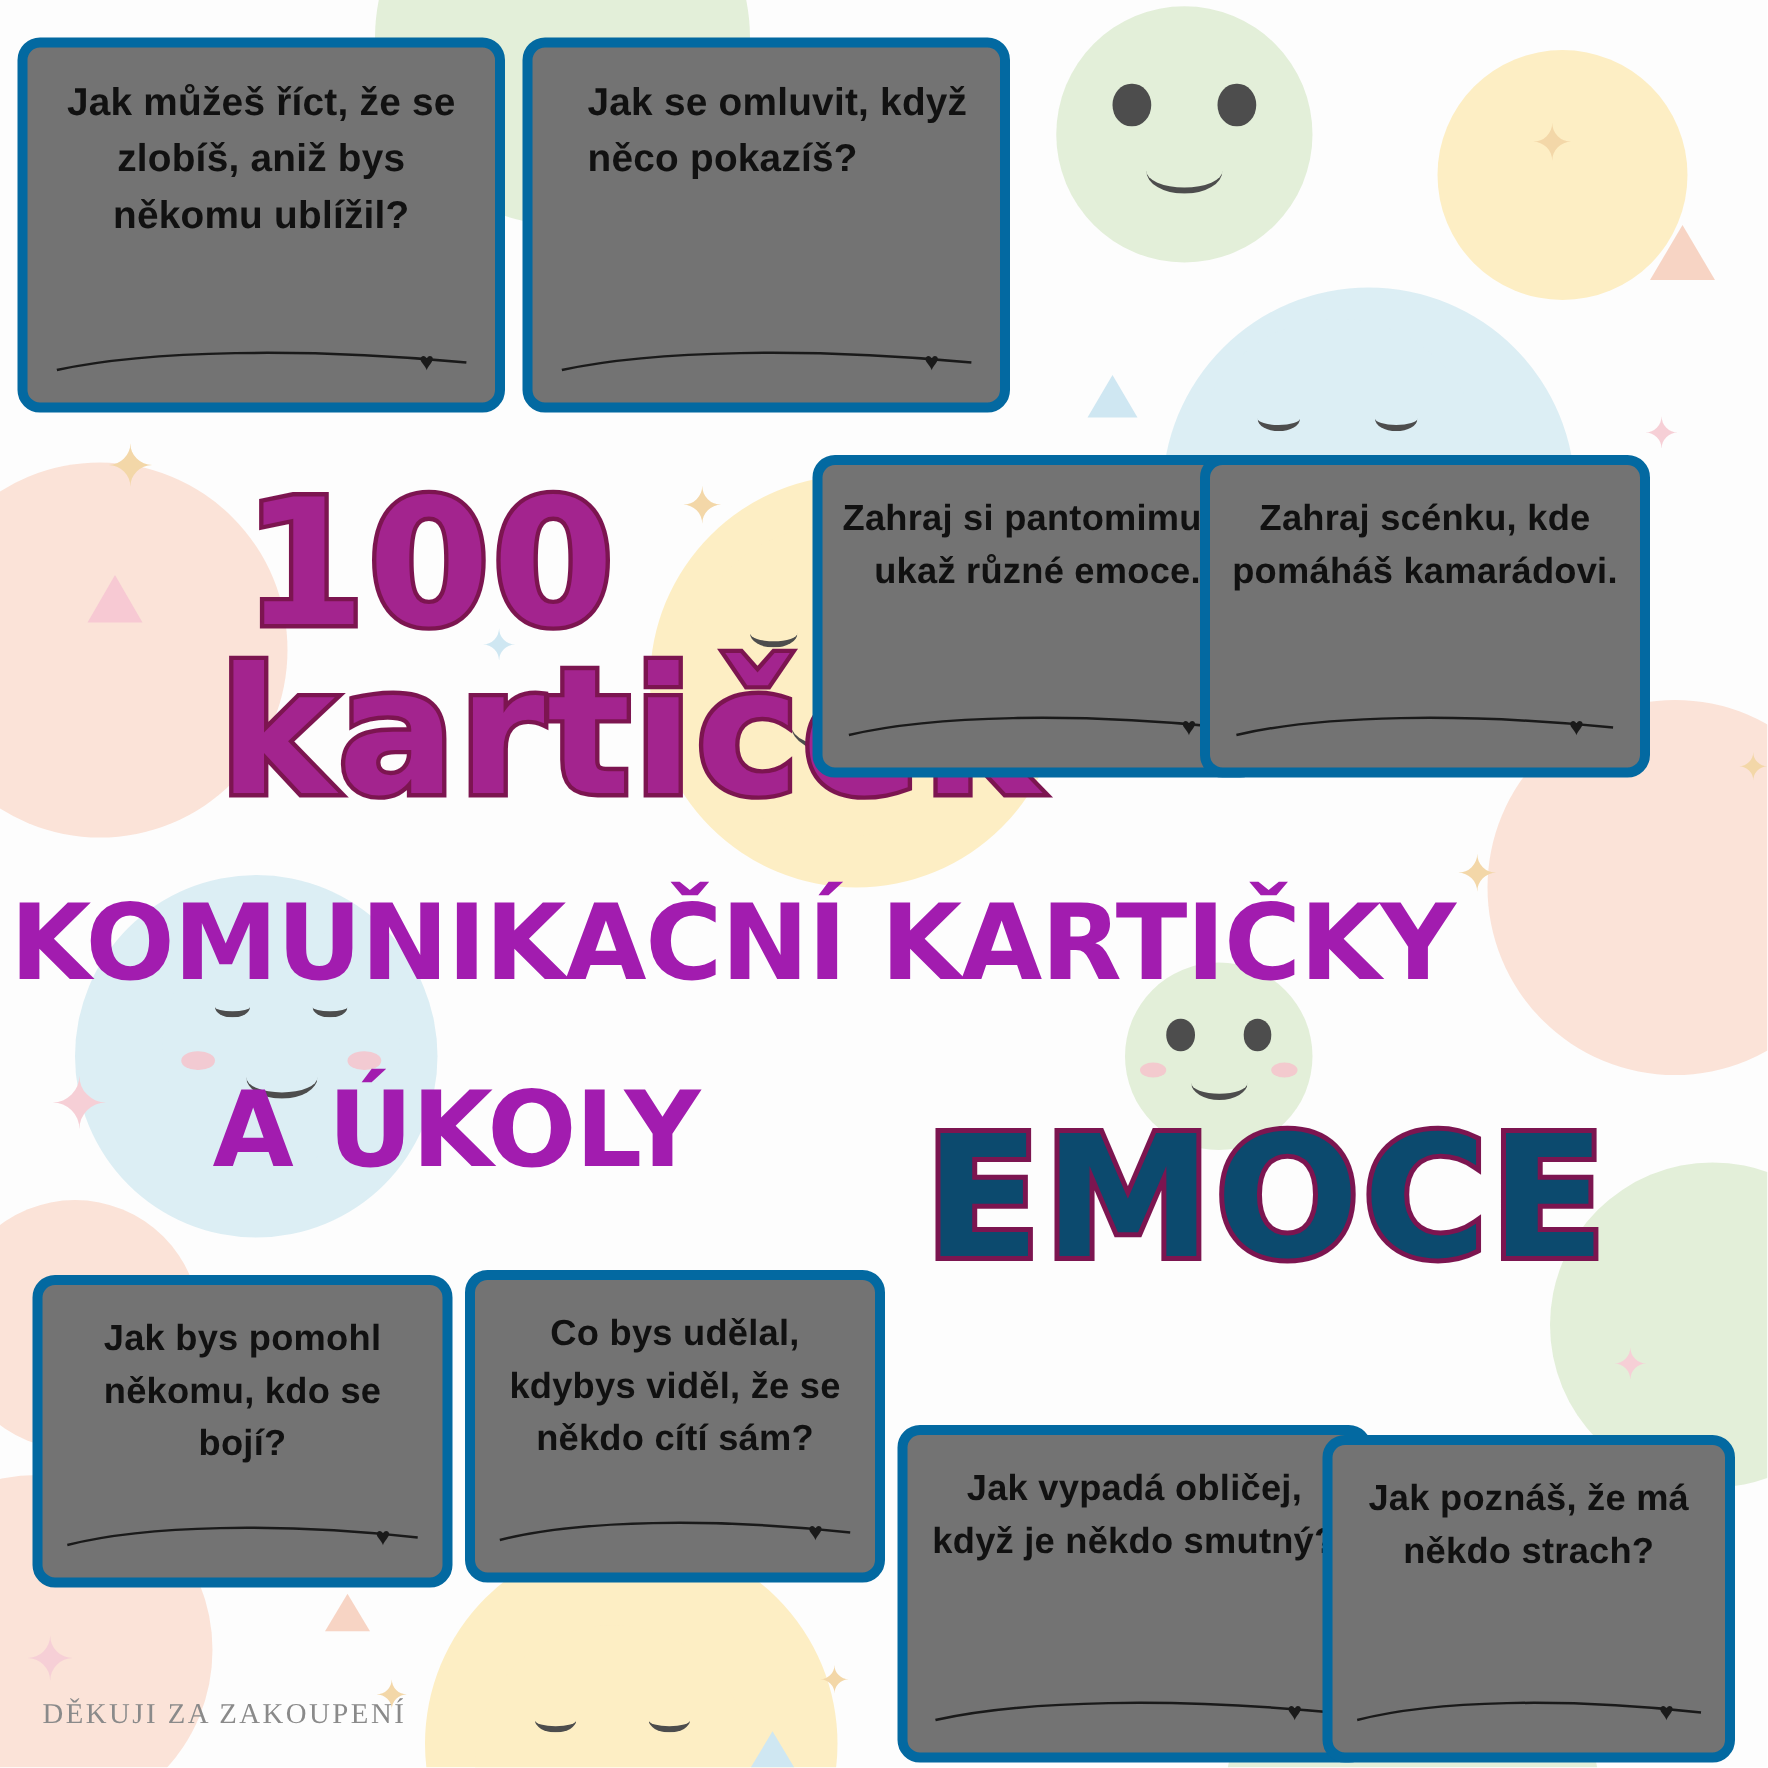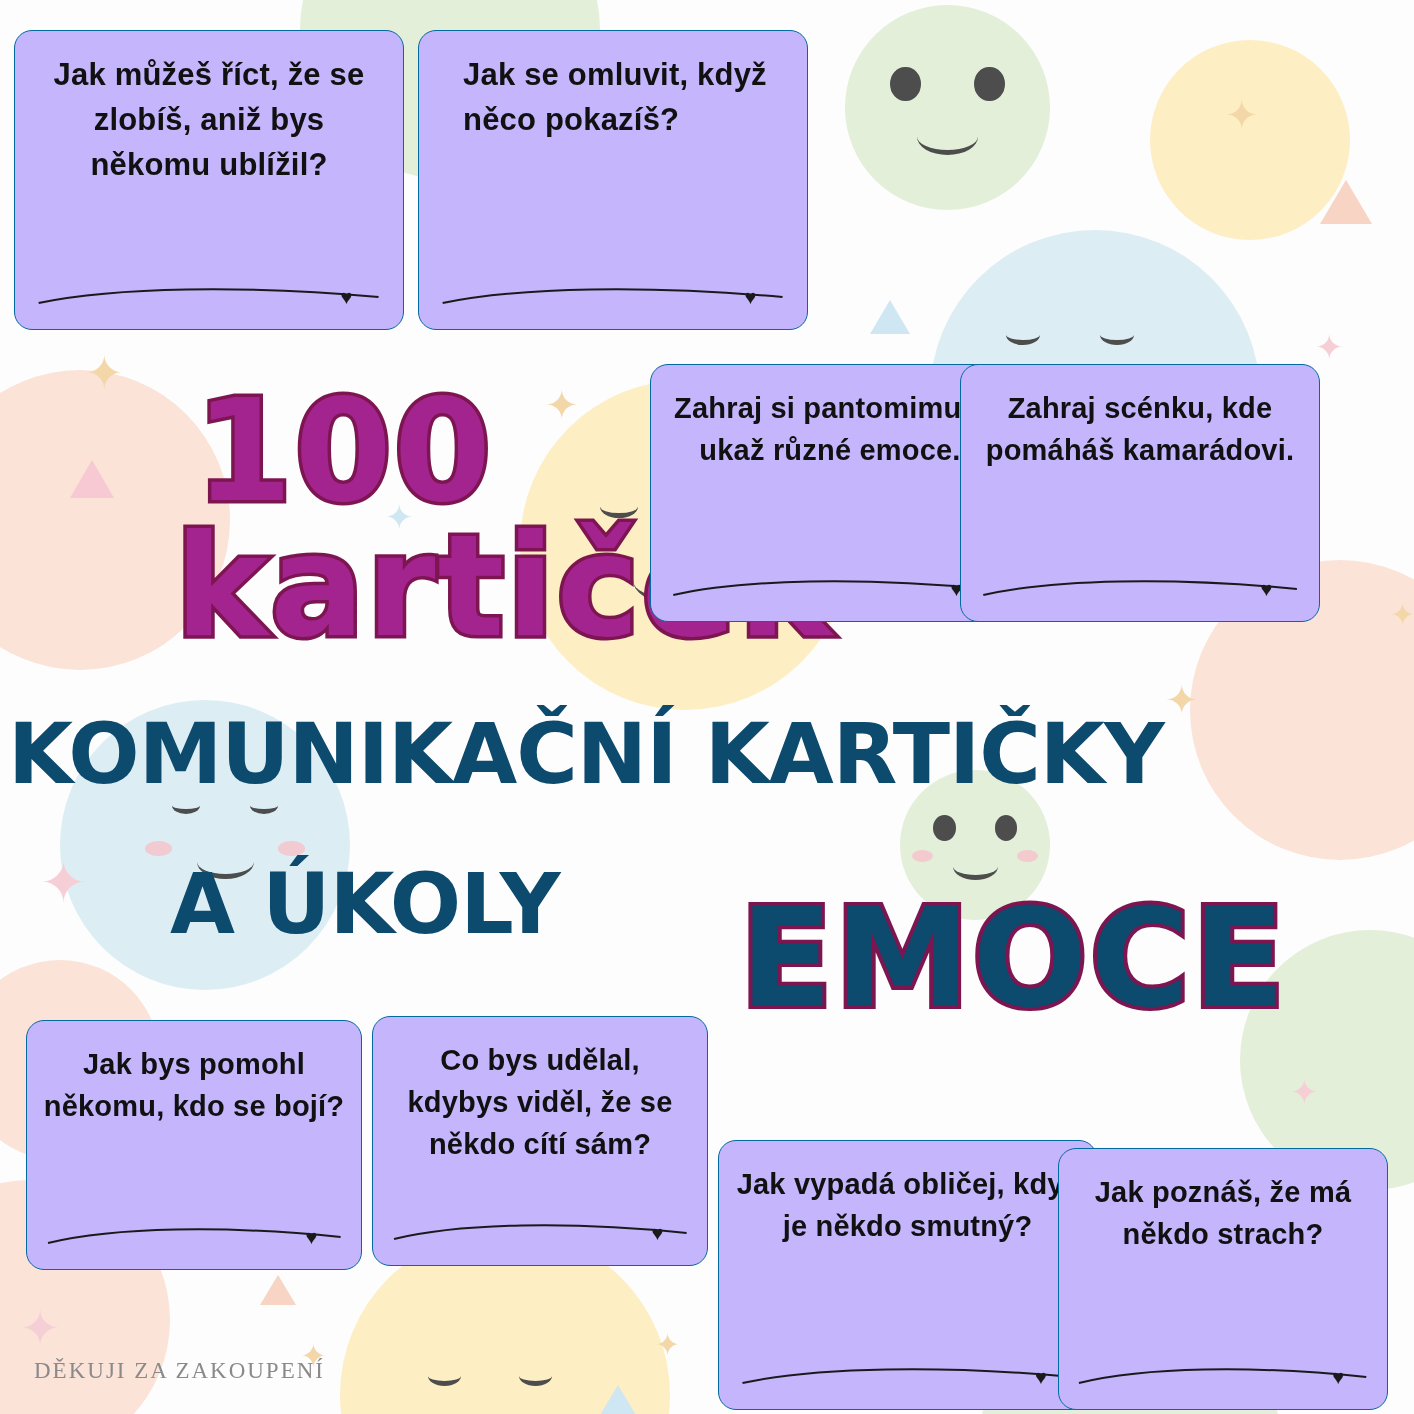--- a/index.html
+++ b/index.html
@@ -78,22 +78,22 @@
     position: absolute;
     font-size: 30px;
     line-height: 1;
     color: #f3d7a8;
     user-select: none;
   }
 
   
   .card {
     position: absolute;
-    background: #c4b5fd;
-    border: 1px solid #0369a1;
+    background: #737373;
+    border: 8px solid #0369a1;
     border-radius: 18px;
     display: flex;
     flex-direction: column;
     align-items: center;
     justify-content: flex-start;
     padding: 22px 16px 0 16px;
     font-weight: bold;
     color: #111;
     text-align: center;
     line-height: 1.45;
@@ -126,21 +126,21 @@
     -webkit-text-stroke: 7px #7c1550;
     paint-order: stroke fill;
     letter-spacing: 2px;
     white-space: nowrap;
   }
 
   .title-main {
     position: absolute;
     font-family: "DejaVu Sans", sans-serif;
     font-weight: bold;
-    color: #0c4a6e;
+    color: #a21caf;
     white-space: nowrap;
     letter-spacing: -1px;
   }
 
   .title-emoce {
     position: absolute;
     font-family: "DejaVu Sans", sans-serif;
     font-weight: bold;
     color: #0c4a6e;
     -webkit-text-stroke: 8px #7c1550;

